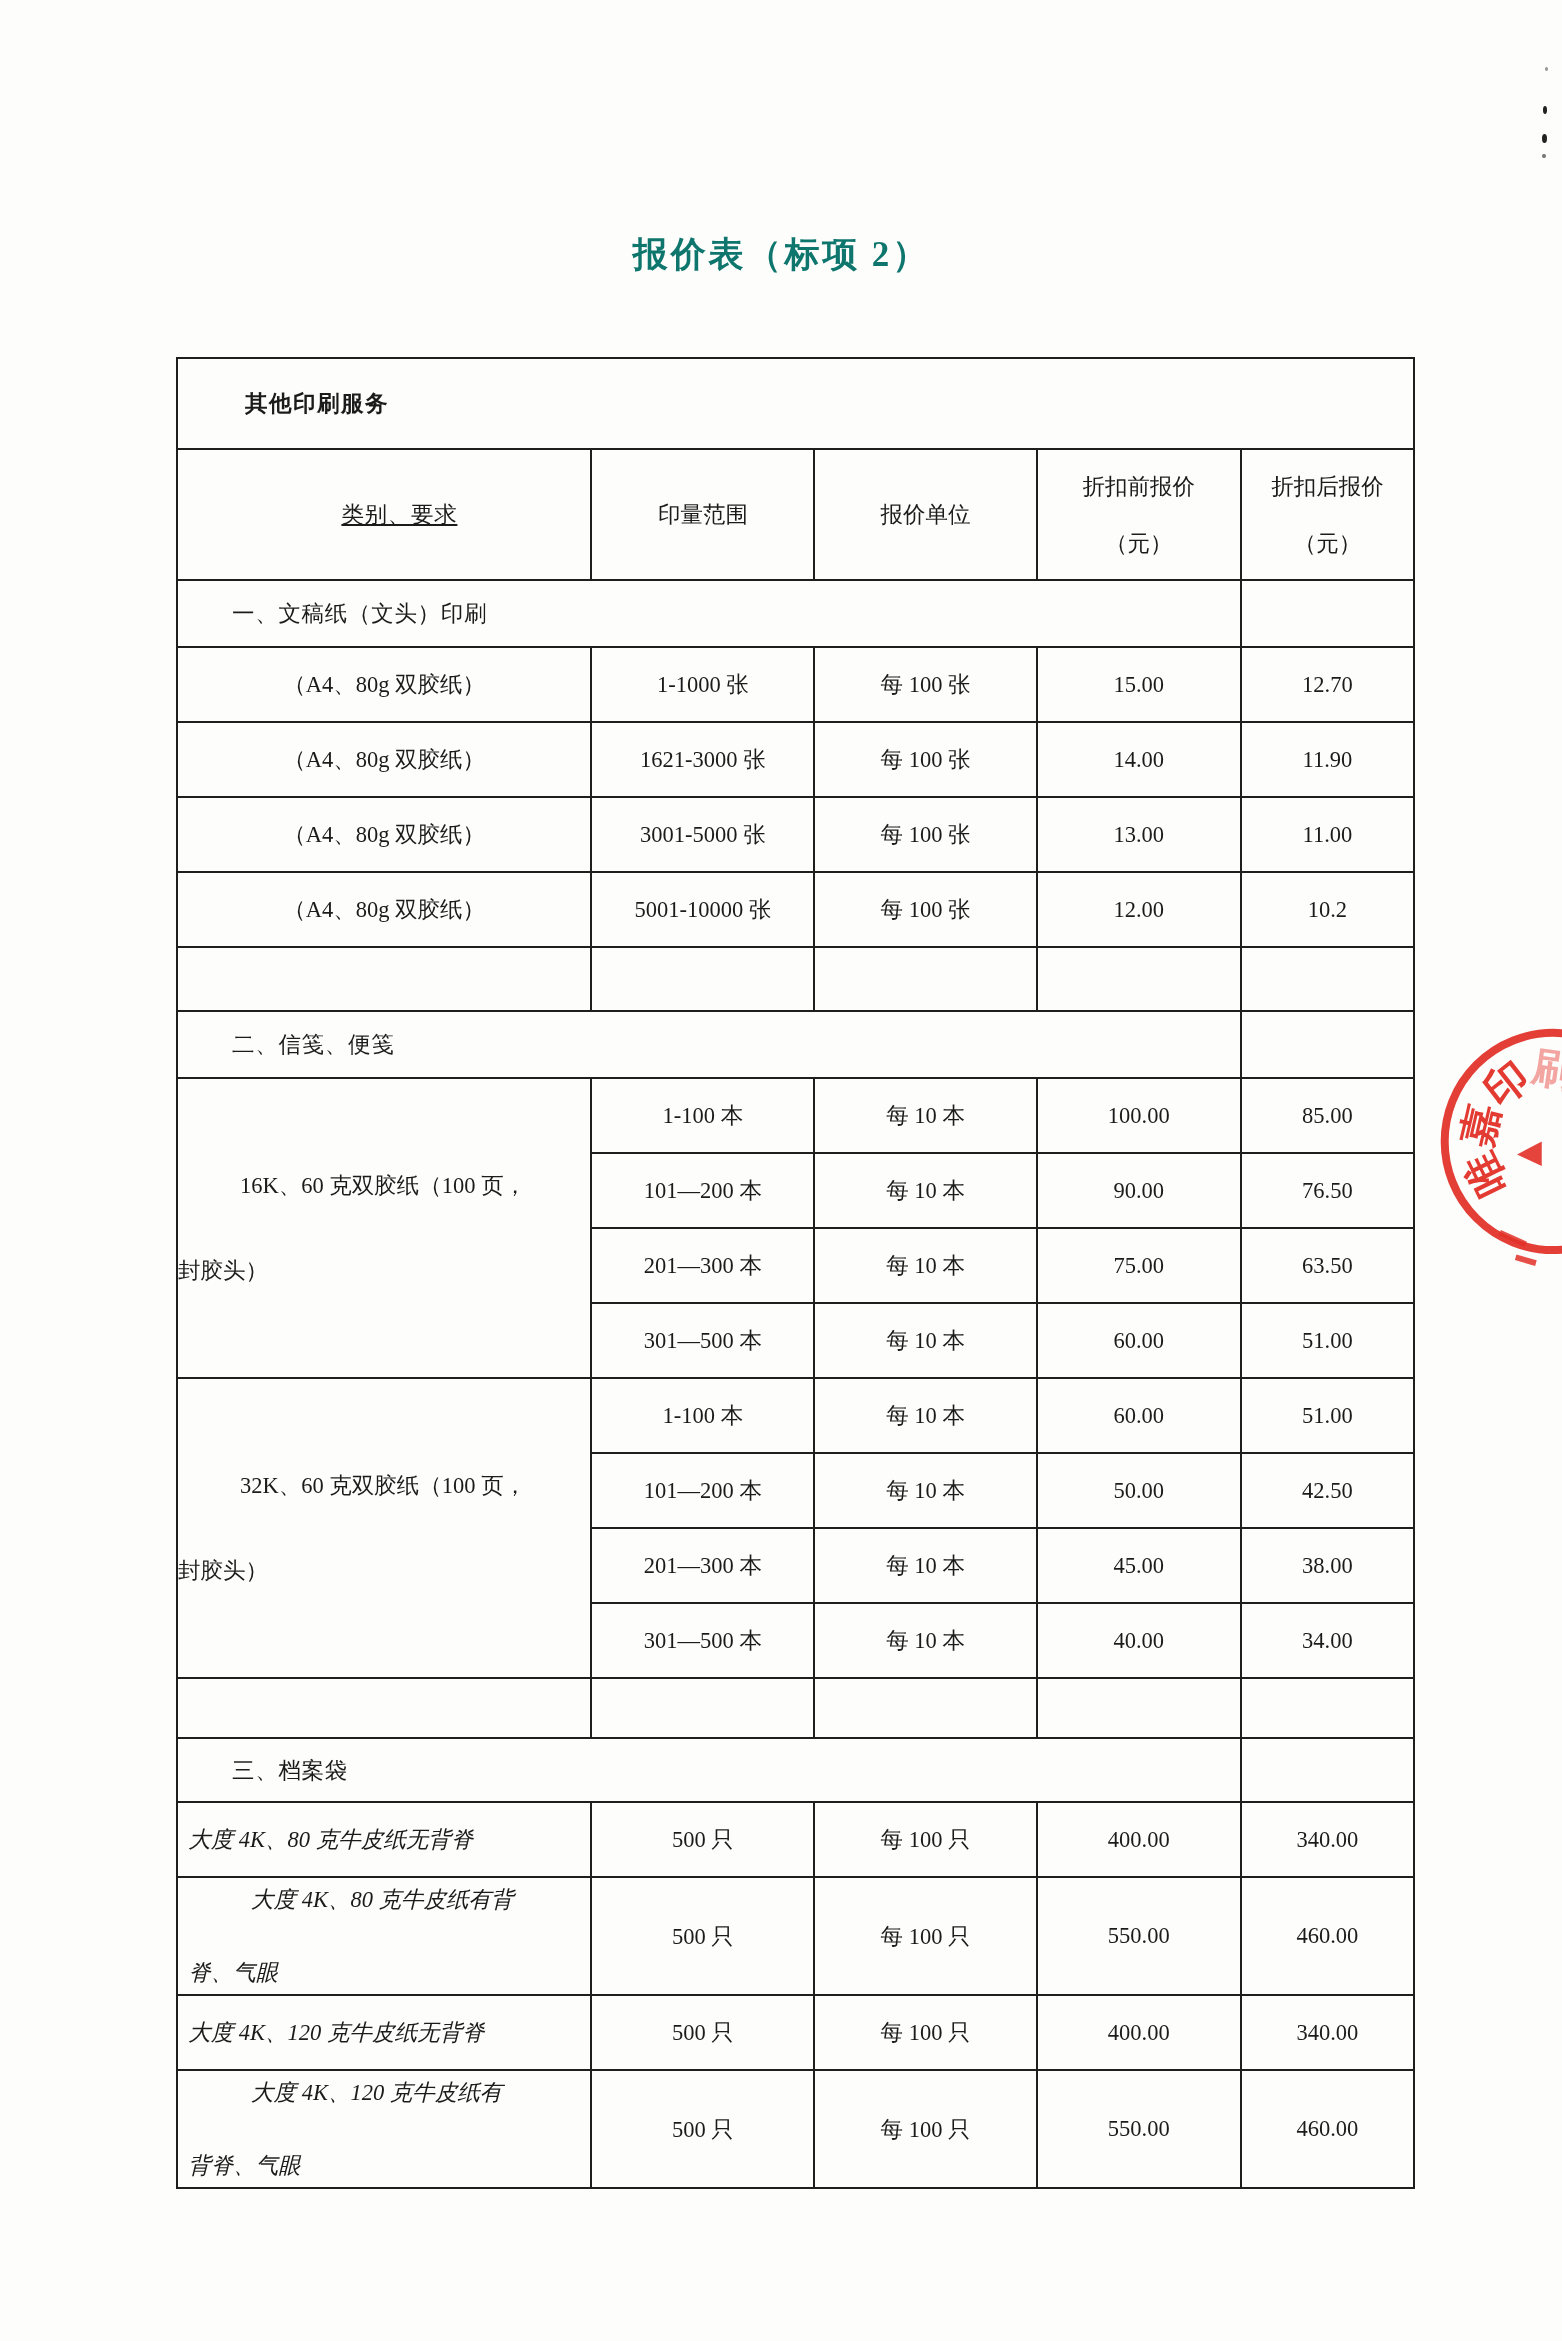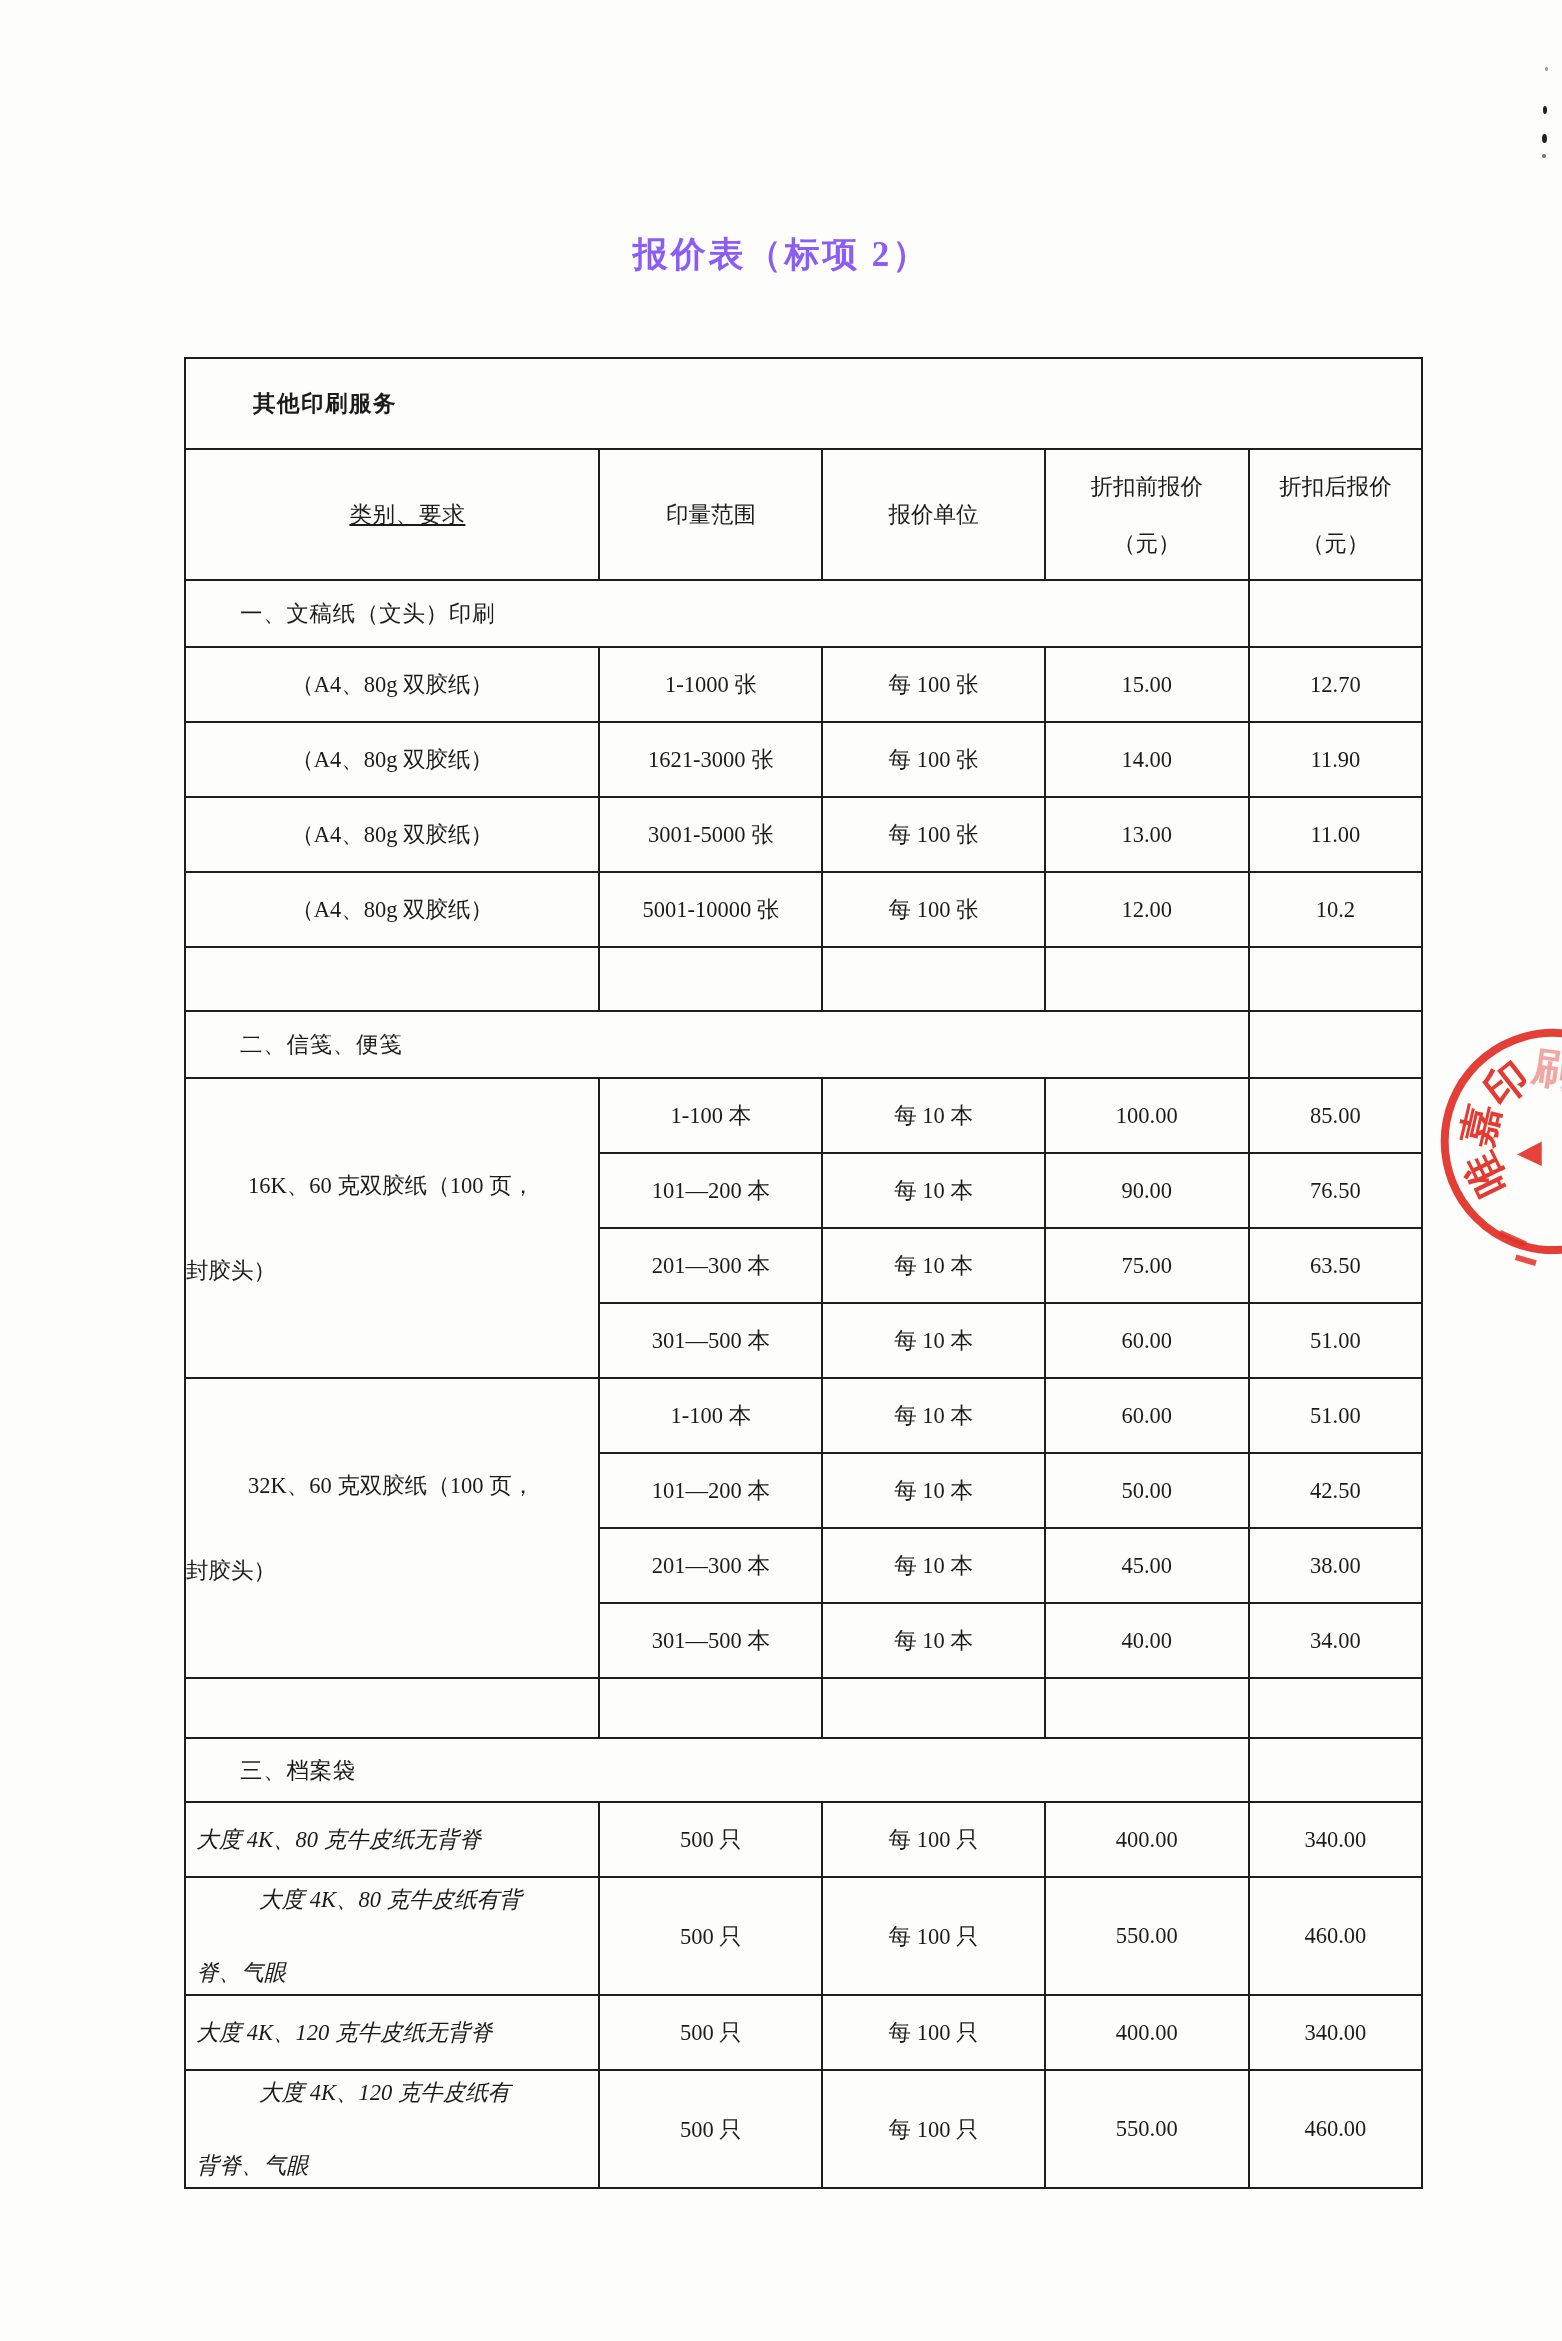--- a/index.html
+++ b/index.html
@@ -8,27 +8,26 @@
     width:1563px;height:2342px;
     background:#fdfdfc;
     overflow:hidden;
     font-family:"Liberation Serif","DejaVu Serif",serif;
     color:#1b1b1b;
   }
   .doc-title{
     position:absolute;top:231px;left:0;width:100%;
     text-align:center;
     font-size:35px;font-weight:700;letter-spacing:2.9px;
-    color:#8b5cf6;
+    color:#0f766e;
   }
   table.quote{
     position:absolute;left:176px;top:357px;
     border-collapse:collapse;table-layout:fixed;
     width:1239px;
-    margin-left:8px;
   }
   table.quote td{
     border:2.9px solid #1e1e1e;
     font-size:22.5px;
     text-align:center;
     vertical-align:middle;
     padding:0;
     overflow:hidden;
   }
   

